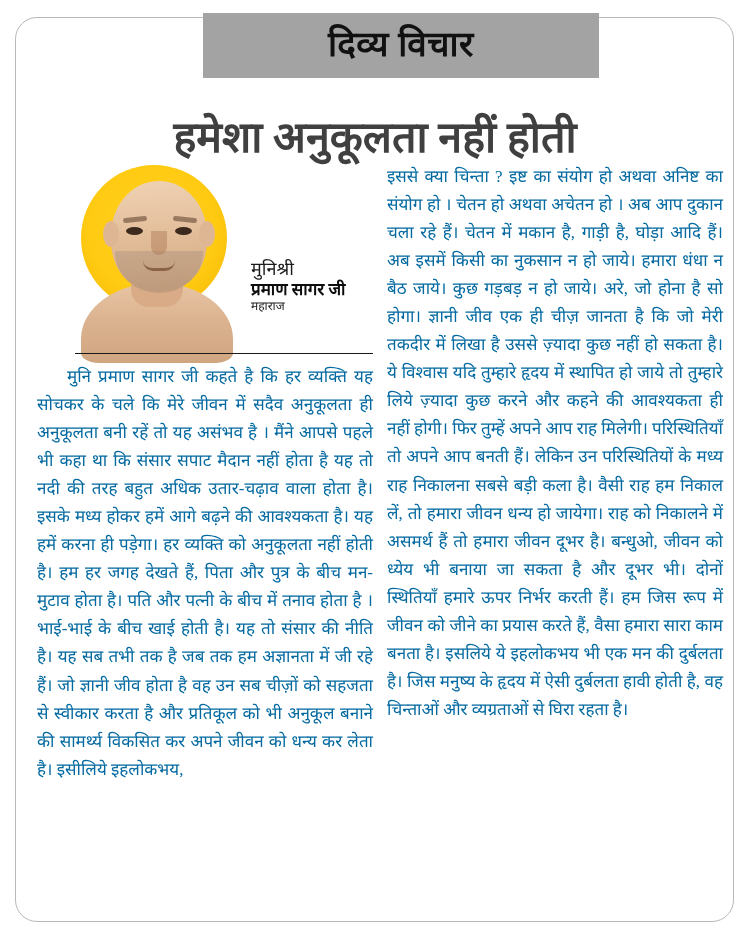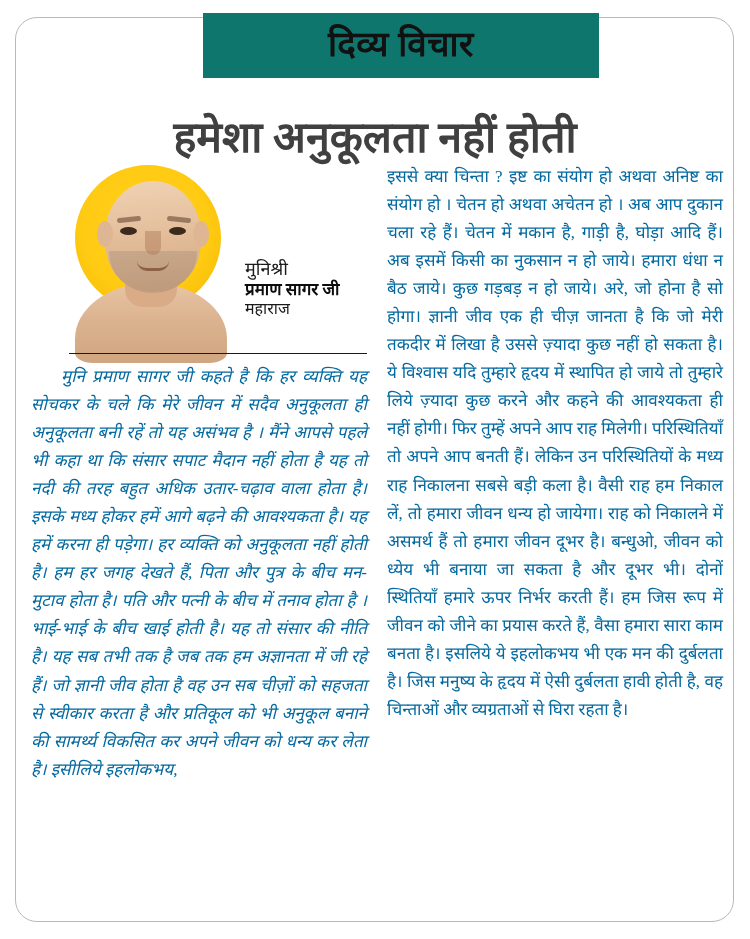--- a/index.html
+++ b/index.html
@@ -80,21 +80,21 @@
     top: 163px;
     width: 696px;
     height: 752px;
   }
   .col {
     position: absolute;
     top: 0;
     width: 336px;
     height: 752px;
   }
-  #col-left  { left: 4px;   }
+  #col-left  { left: 10px;   }
   #col-right { left: 360px; }
 
   
   #portrait-block {
     float: left;
     width: 336px;
     height: 196px;
     position: relative;
     margin: 0 0 4px 0;
   }
@@ -228,21 +228,21 @@
   }
   #byline .name {
     font-size: 17px;
     font-weight: 700;
     color: #0d0d0d;
     display: block;
     margin-top: 1px;
     white-space: nowrap;
   }
   #byline .post {
-    font-size: 16px;
+    font-size: 12px;
     color: #1a1a1a;
     display: block;
     margin-top: 1px;
   }
 
   
   #byline-rule {
     position: absolute;
     left: 38px;
     top: 190px;
@@ -255,31 +255,31 @@
   .bodytext {
     font-family: "Liberation Serif", "DejaVu Serif", serif;
     font-size: 17px;
     line-height: 28.05px;
     color: #0369a1;
     text-align: justify;
     text-justify: inter-word;
     margin: 0;
     hyphens: none;
   }
-  #col-left .bodytext { text-indent: 30px; font-style: italic; }
+  #col-left .bodytext { text-indent: 30px; }
   #col-right .bodytext { text-indent: 0; }
 </style>
 </head>
 <body>
 
 <div id="page">
 
   <div id="card-frame" style="border-color: rgb(185, 185, 185);"></div>
 
-  <div id="masthead" style="background: #0f766e;">
+  <div id="masthead" style="background: #a3a3a3;">
     <span id="masthead-title" style="color: rgb(17, 17, 17);">दिव्य विचार</span>
   </div>
 
   <h1 id="headline" style="color: #404040;">हमेशा अनुकूलता नहीं होती</h1>
 
   <div id="columns">
 
     <div class="col" id="col-left">
 
       <div id="portrait-block">

